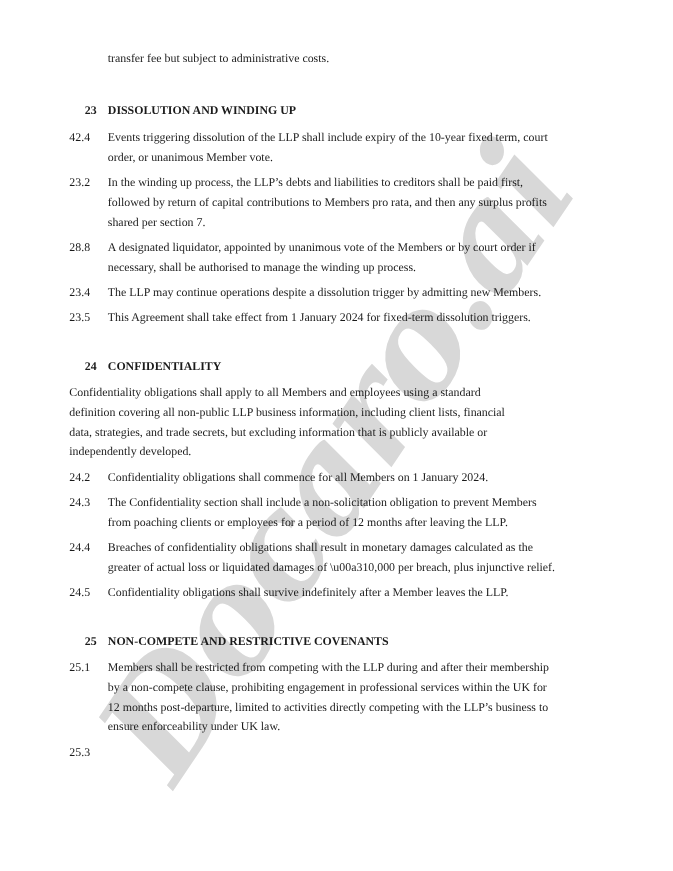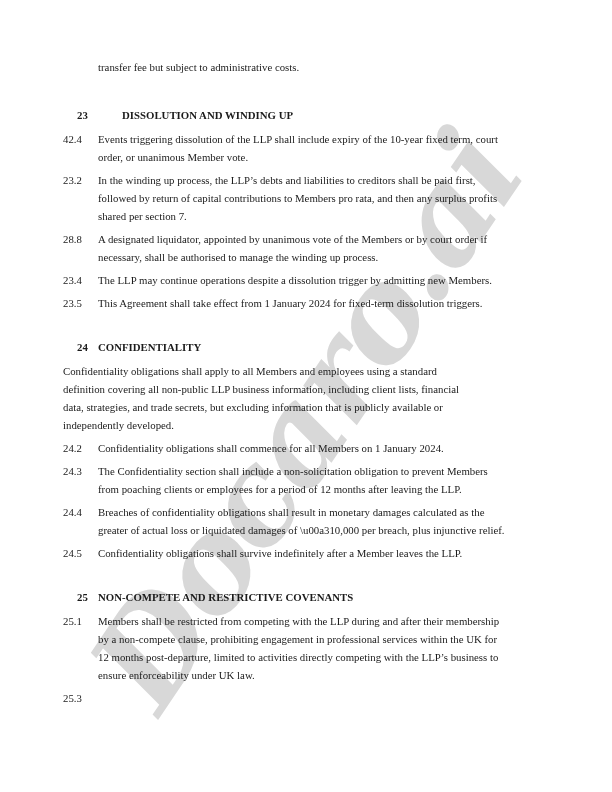--- a/index.html
+++ b/index.html
@@ -25,34 +25,34 @@
     font-style: italic;
     letter-spacing: -3px;
     color: #d8d8d8;
     white-space: nowrap;
     z-index: 0;
     user-select: none;
   }
   .content {
     position: relative;
     z-index: 1;
-    padding: 58px 18px 0 63px;
+    padding: 44px 18px 0 63px;
     font-size: 10.8px;
     line-height: 18px;
   }
   .cont-para {
     margin: 0 0 0 35px;
     white-space: pre-line;
   }
   .heading {
     display: flex;
     font-weight: bold;
     margin: 26px 0 6px 14px;
   }
-  .heading.first { margin-top: 30px; gap: 24px; }
+  .heading.first { margin-top: 30px; }
   .heading .sec-num { width: 21px; flex: none; }
   .clause { display: flex; margin-top: 5px; }
   .clause-num { width: 35px; flex: none; }
   .clause-text {
     flex: 1;
     white-space: pre-line;
     max-width: 468px;
   }
   b { font-weight: normal; }
 </style>

